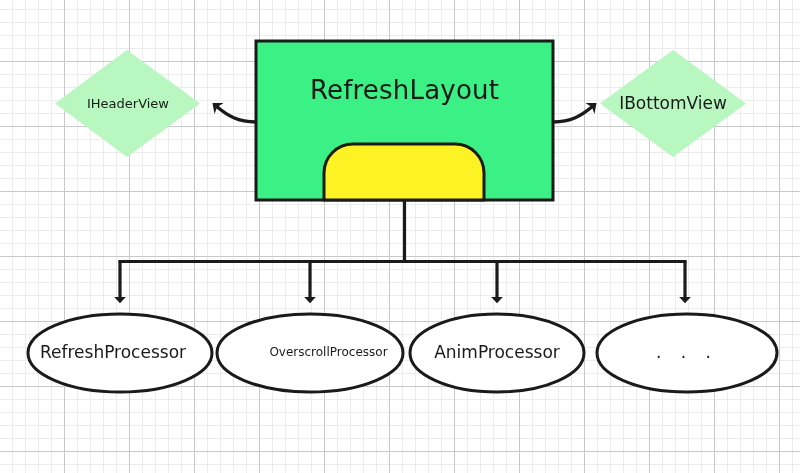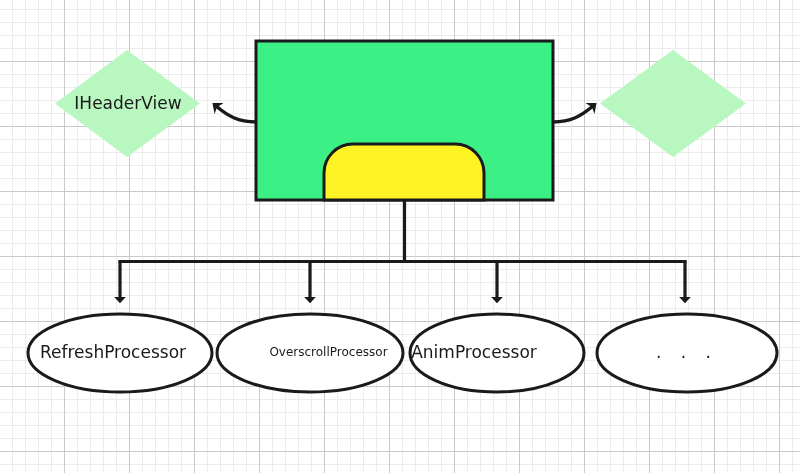--- a/index.html
+++ b/index.html
@@ -50,29 +50,29 @@
     left: 256px; top: 70px; width: 297px; height: 40px;
     font-size: 26px;
     letter-spacing: 0.2px;
   }
   #label-coprocessor {
     left: 325px; top: 150px; width: 158px; height: 36px;
     font-size: 19px;
   }
   #label-iheaderview {
     left: 55px; top: 86px; width: 146px; height: 34px;
-    font-size: 17px;
+    font-size: 13px;
   }
   #label-ibottomview {
     left: 600px; top: 86px; width: 146px; height: 34px;
     font-size: 17px;
   }
   #label-proc-0 { left: 28px;  top: 334px; width: 170px; height: 36px; font-size: 17px; }
   #label-proc-1 { left: 217px; top: 334px; width: 223px; height: 36px; font-size: 12px; }
-  #label-proc-2 { left: 387px; top: 334px; width: 174px; height: 36px; font-size: 17px; }
+  #label-proc-2 { left: 410px; top: 334px; width: 174px; height: 36px; font-size: 17px; }
   #label-proc-3 { left: 597px; top: 334px; width: 180px; height: 36px; font-size: 17px; letter-spacing: 7px; }
 </style>
 </head>
 <body>
 
 <div id="canvas">
 
   <svg id="vector-layer" viewBox="0 0 800 473" xmlns="http://www.w3.org/2000/svg">
     <defs>
       <marker id="arrow-down" markerWidth="12" markerHeight="12" refX="3.2" refY="6" orient="auto" markerUnits="userSpaceOnUse">
@@ -102,24 +102,26 @@
     <rect x="256" y="41" width="297" height="159" fill="#3bf084" stroke="#1a1a1a" stroke-width="3"></rect>
 
     <path d="M353,144 L455,144 A29,29 0 0 1 484,173 L484,200 L324,200 L324,173 A29,29 0 0 1 353,144 Z" fill="#fdf224" stroke="#1a1a1a" stroke-width="3"></path>
 
     <ellipse cx="120" cy="353" rx="92" ry="39" fill="#ffffff" stroke="#1a1a1a" stroke-width="3"></ellipse>
     <ellipse cx="310" cy="353" rx="93" ry="39" fill="#ffffff" stroke="#1a1a1a" stroke-width="3"></ellipse>
     <ellipse cx="497" cy="353" rx="87" ry="39" fill="#ffffff" stroke="#1a1a1a" stroke-width="3"></ellipse>
     <ellipse cx="687" cy="353" rx="90" ry="39" fill="#ffffff" stroke="#1a1a1a" stroke-width="3"></ellipse>
   </svg>
 
+  <div class="node-label" id="label-refreshlayout">RefreshLayout</div>
 
 
   <div class="node-label" id="label-iheaderview">IHeaderView</div>
 
+  <div class="node-label" id="label-ibottomview">IBottomView</div>
 
   <div class="node-label" id="label-proc-0">RefreshProcessor</div>
 
   <div class="node-label" id="label-proc-1">OverscrollProcessor</div>
 
   <div class="node-label" id="label-proc-2">AnimProcessor</div>
 
   <div class="node-label" id="label-proc-3">. . .</div>
 
 </div>

